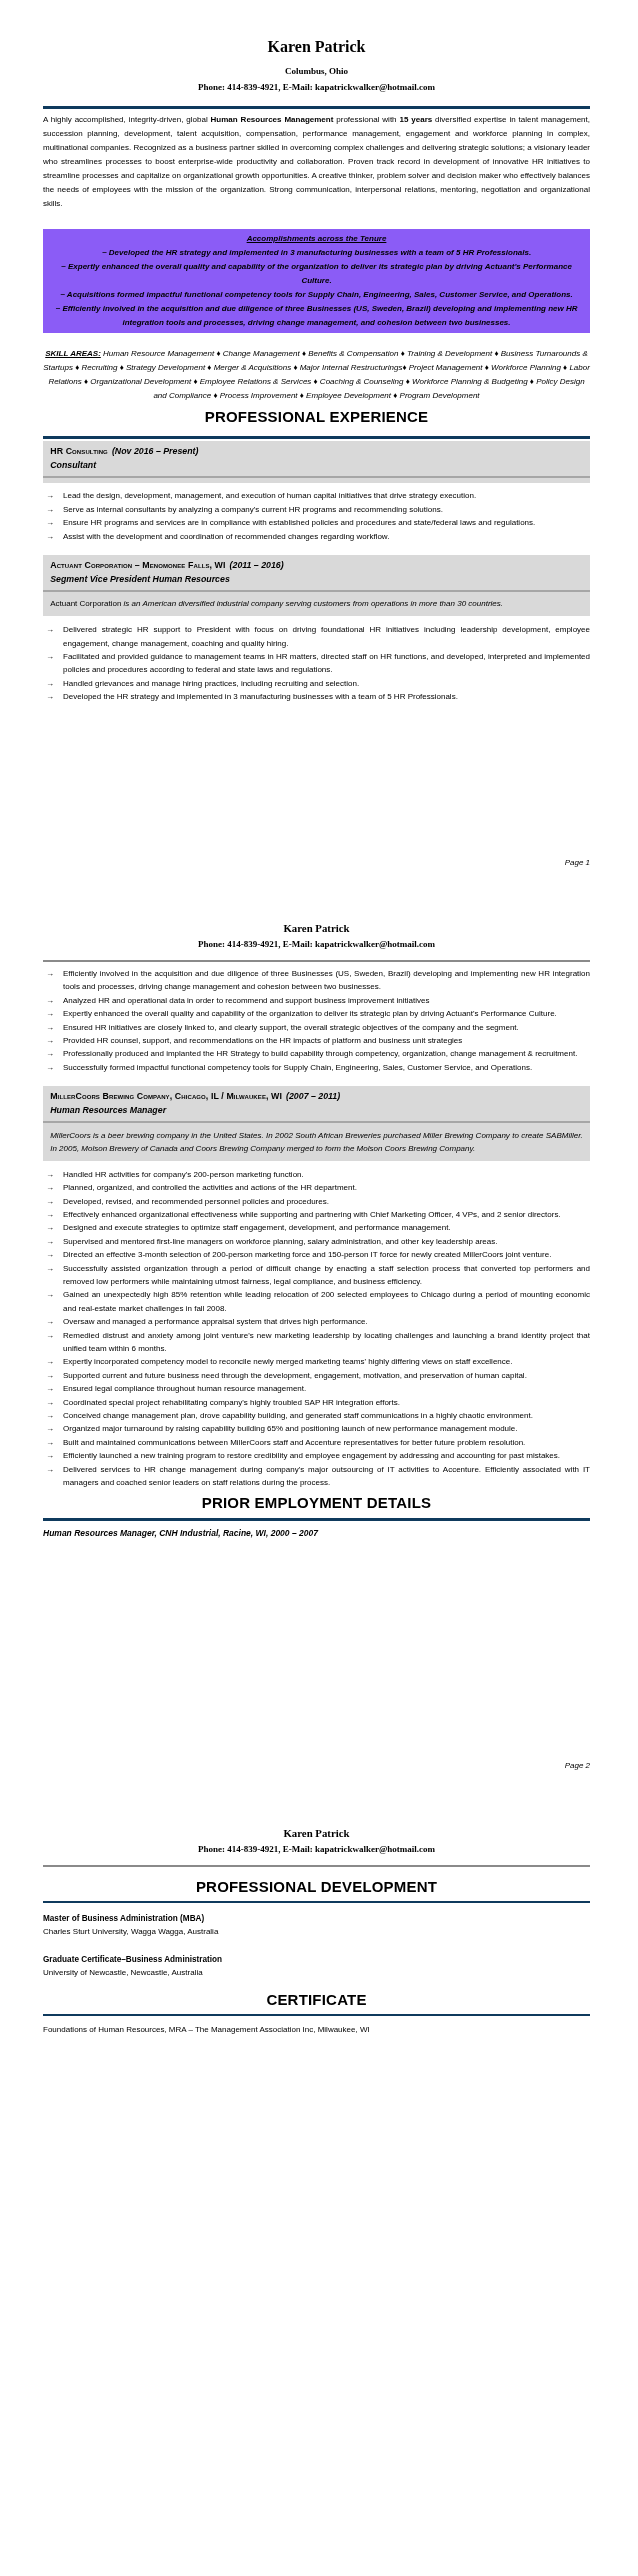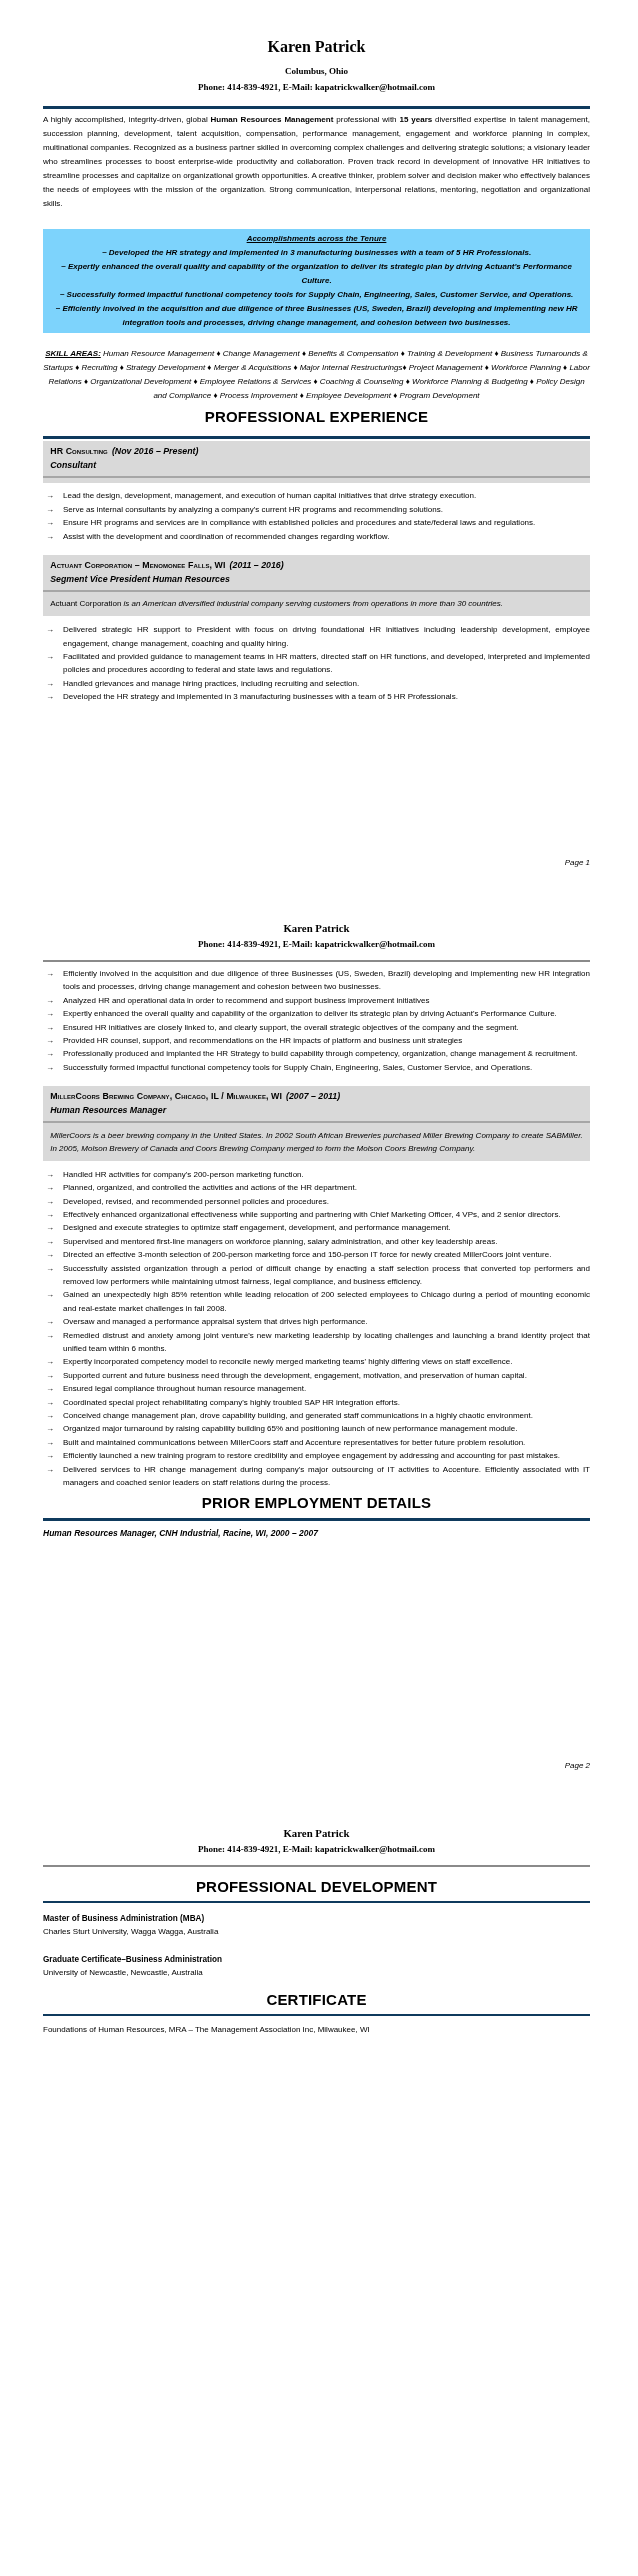--- a/index.html
+++ b/index.html
@@ -21,21 +21,21 @@
   .page3 .name-sm { margin-top:20.6px; }
 
   .rule-navy { height:3.1px; background:#0f3a5d; border:none; margin:12.4px 0 0; }
   .rule-navy.thin { height:2.6px; }
   .rule-gray-header { height:2.1px; background:#8a8a8a; border:none; margin:9.3px 0 0; }
 
   .doc-title { text-align:center; font-weight:bold; font-size:9px; line-height:12.4px; margin-top:12.4px; }
   .summary { text-align:justify; font-size:8px; line-height:14px; margin-top:4.6px; }
   .summary b { font-weight:bold; }
 
-  .acc-box { background:#7dd3fc; text-align:center; font-weight:bold; font-style:italic;
+  .acc-box { background:#8b5cf6; text-align:center; font-weight:bold; font-style:italic;
              font-size:8px; line-height:14px; padding:3.1px 9.3px; margin-top:17.5px; }
   .acc-title { text-decoration:underline; }
   .acc-list { list-style:none; margin:0; padding:0; }
 
   .skills { text-align:center; font-style:italic; font-size:8px; line-height:14px; margin-top:14px; }
   .skills-label { font-weight:bold; text-decoration:underline; }
 
   .section-heading { text-align:center; font-weight:bold; font-size:15px; line-height:12.4px;
                      letter-spacing:0.2px; margin-top:5.2px; }
   .page2 .section-heading { margin-top:7.2px; }
@@ -83,21 +83,21 @@
   <p class="summary"><span>A highly accomplished, integrity-driven, global </span><b>Human Resources Management</b><span> professional with </span><b>15 years</b><span> diversified expertise in talent management, succession planning, development, talent acquisition, compensation, performance management, engagement and workforce planning in complex, multinational companies. Recognized as a business partner skilled in overcoming complex challenges and delivering strategic solutions; a visionary leader who streamlines processes to boost enterprise-wide productivity and collaboration. Proven track record in development of innovative HR initiatives to streamline processes and capitalize on organizational growth opportunities. A creative thinker, problem solver and decision maker who effectively balances the needs of employees with the mission of the organization. Strong communication, interpersonal relations, mentoring, negotiation and organizational skills.</span></p>
 
   <div class="acc-box">
     <div class="acc-title">Accomplishments across the Tenure</div>
     <ul class="acc-list">
 
         <li class="acc-item">~ Developed the HR strategy and implemented in 3 manufacturing businesses with a team of 5 HR Professionals.</li>
 
         <li class="acc-item">~ Expertly enhanced the overall quality and capability of the organization to deliver its strategic plan by driving Actuant's Performance Culture.</li>
 
-        <li class="acc-item">~ Successfully formed impactful functional competency tools for Supply Chain, Engineering, Sales, Customer Service, and Operations.</li>
+        <li class="acc-item">~ Acquisitions formed impactful functional competency tools for Supply Chain, Engineering, Sales, Customer Service, and Operations.</li>
 
         <li class="acc-item">~ Efficiently involved in the acquisition and due diligence of three Businesses (US, Sweden, Brazil) developing and implementing new HR integration tools and processes, driving change management, and cohesion between two businesses.</li>
       </ul>
   </div>
 
   <p class="skills"><span class="skills-label">SKILL AREAS:</span><span> Human Resource Management ♦ Change Management ♦ Benefits &amp; Compensation ♦ Training &amp; Development ♦ Business Turnarounds &amp; Startups ♦ Recruiting ♦ Strategy Development ♦ Merger &amp; Acquisitions ♦ Major Internal Restructurings♦ Project Management ♦ Workforce Planning ♦ Labor Relations ♦ Organizational Development ♦ Employee Relations &amp; Services ♦ Coaching &amp; Counseling ♦ Workforce Planning &amp; Budgeting ♦ Policy Design and Compliance ♦ Process Improvement ♦ Employee Development ♦ Program Development</span></p>
 
   <div class="section-heading">PROFESSIONAL EXPERIENCE</div>
 
   <hr class="rule-navy">

